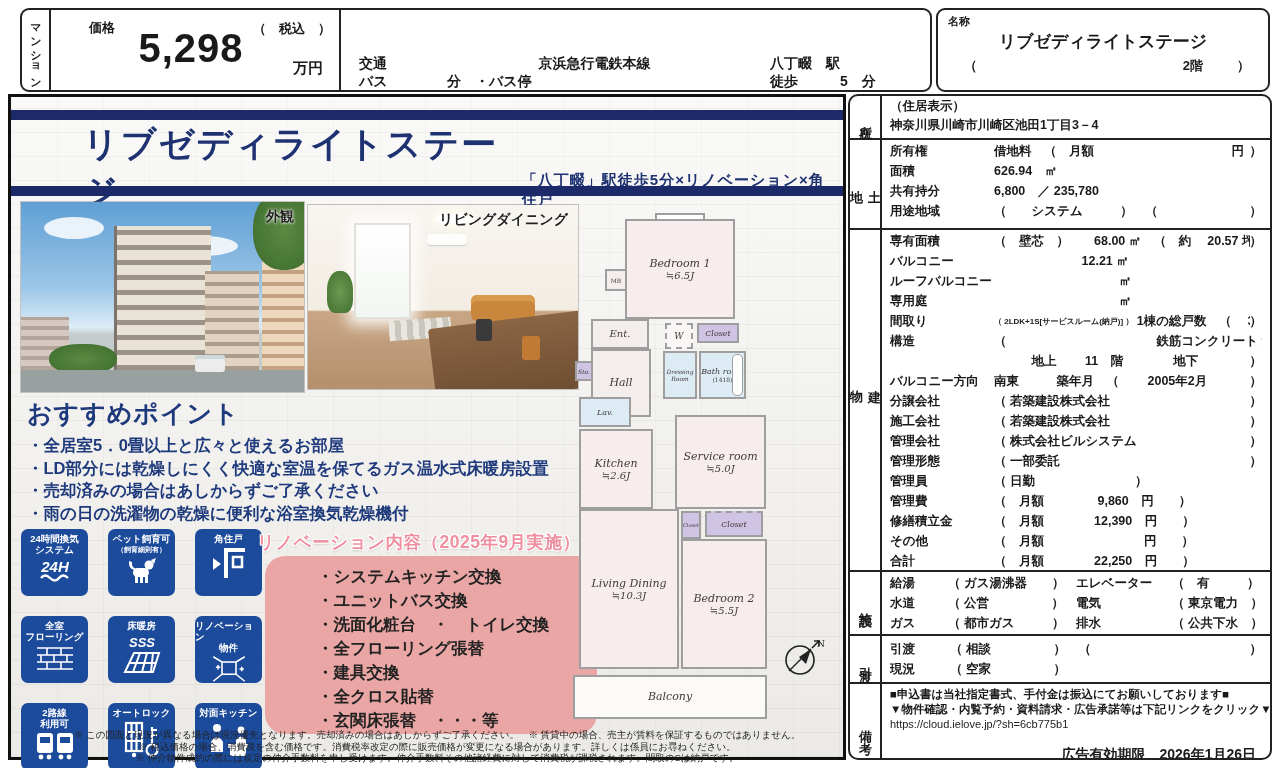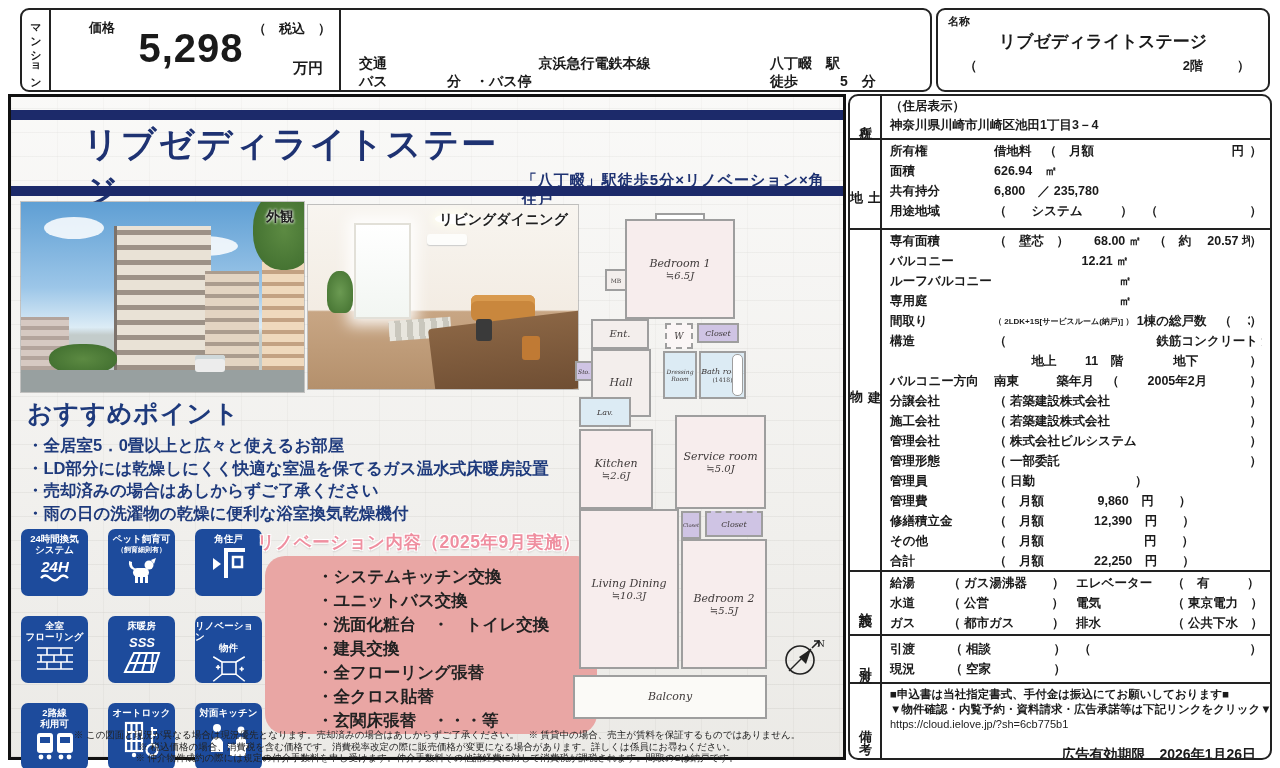--- a/index.html
+++ b/index.html
@@ -304,22 +304,22 @@
       </svg>
     </div>
   </div>
 
   <div class="abs" id="reno-title">リノベーション内容（2025年9月実施）</div>
   <div class="abs" id="reno-box">
 
   <div class="ri">・システムキッチン交換</div>
       <div class="ri">・ユニットバス交換</div>
       <div class="ri">・洗面化粧台　・　トイレ交換</div>
+      <div class="ri">・全フローリング張替</div>
       <div class="ri">・建具交換</div>
-      <div class="ri">・全フローリング張替</div>
       <div class="ri">・全クロス貼替</div>
       <div class="ri">・玄関床張替　・・・等</div>
     </div>
 
   <div class="abs" id="floorplan">
     <div class="room" style="left:88px;top:12px;width:50px;height:9px;background:#fff"></div>
     <div class="room" style="left:58px;top:18px;width:110px;height:100px">
       <span class="rname">Bedroom 1</span>
       <span class="rsize">≒6.5J</span>
     </div>

